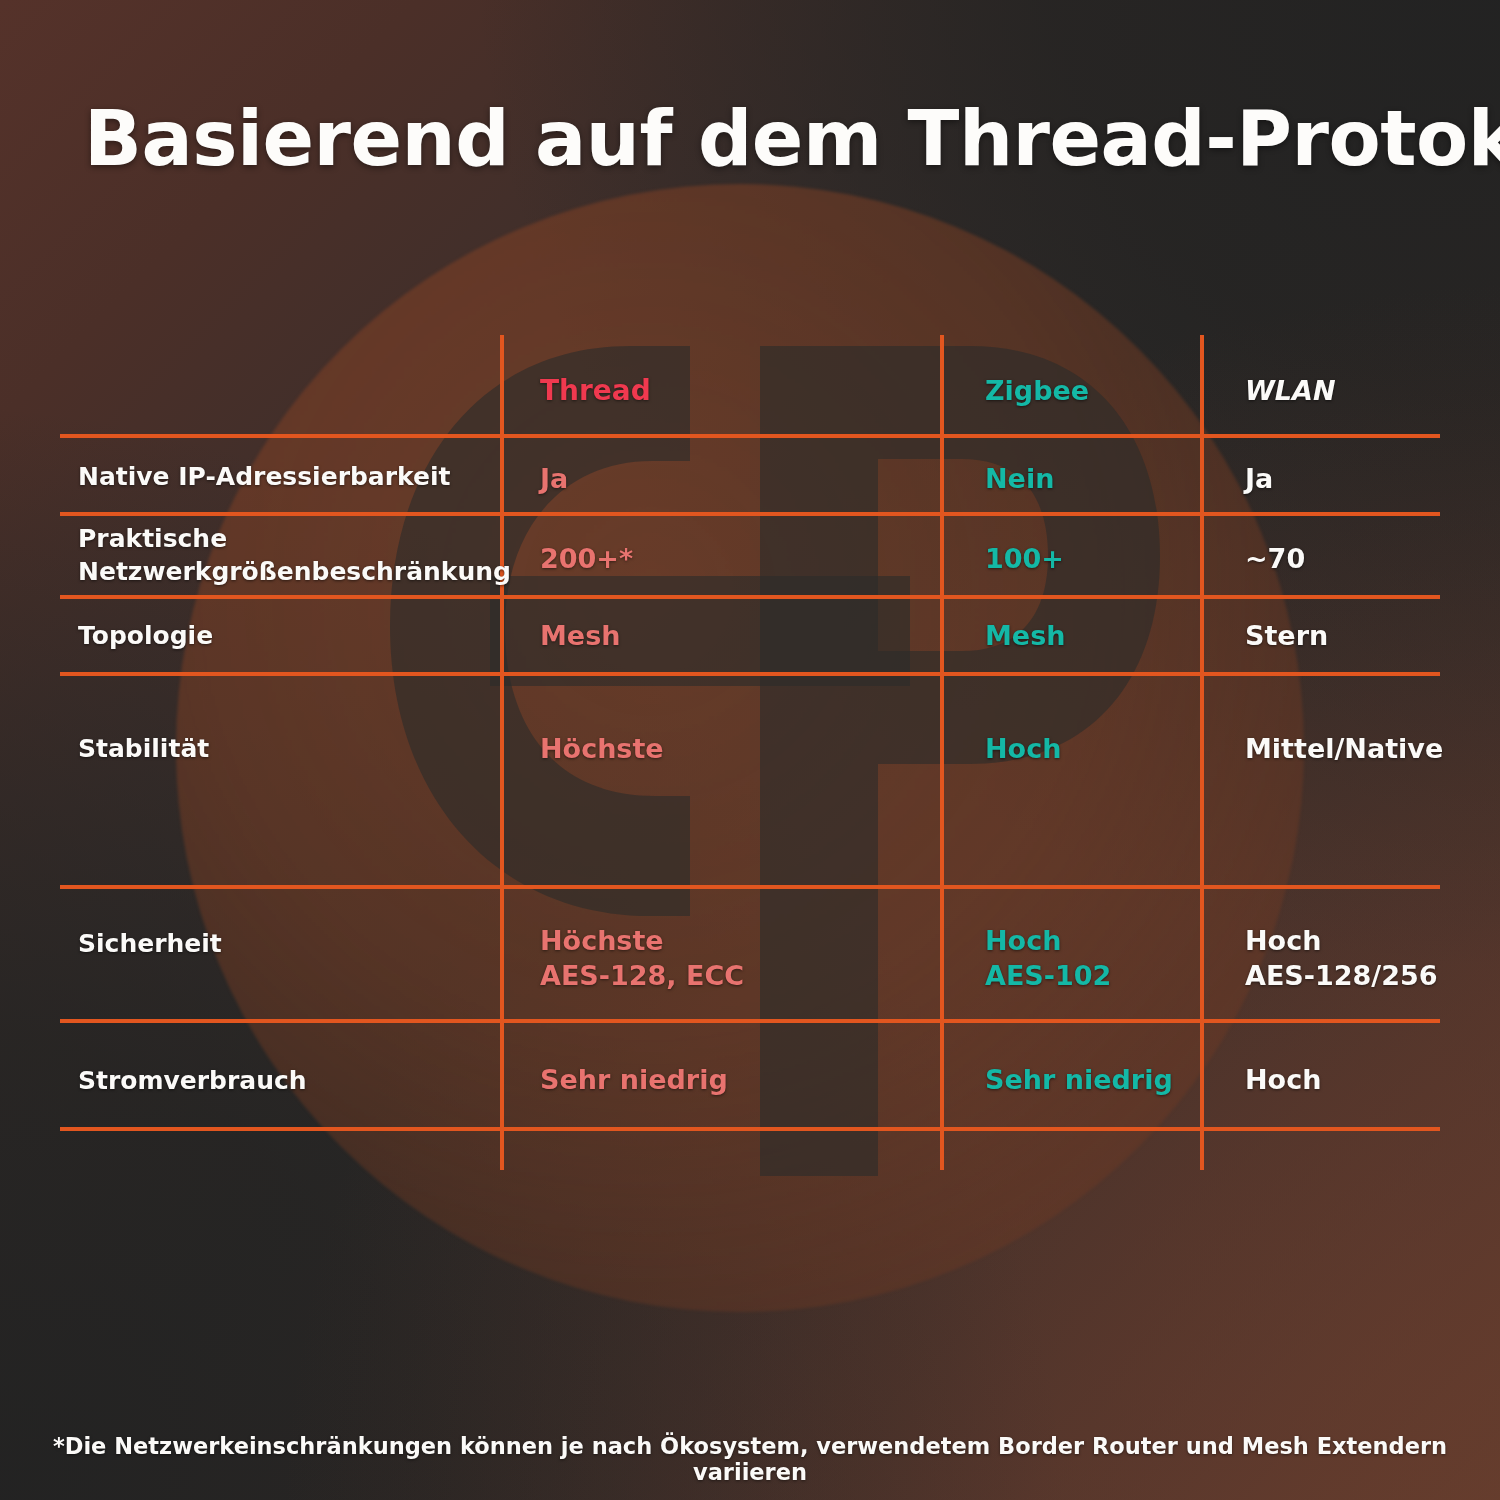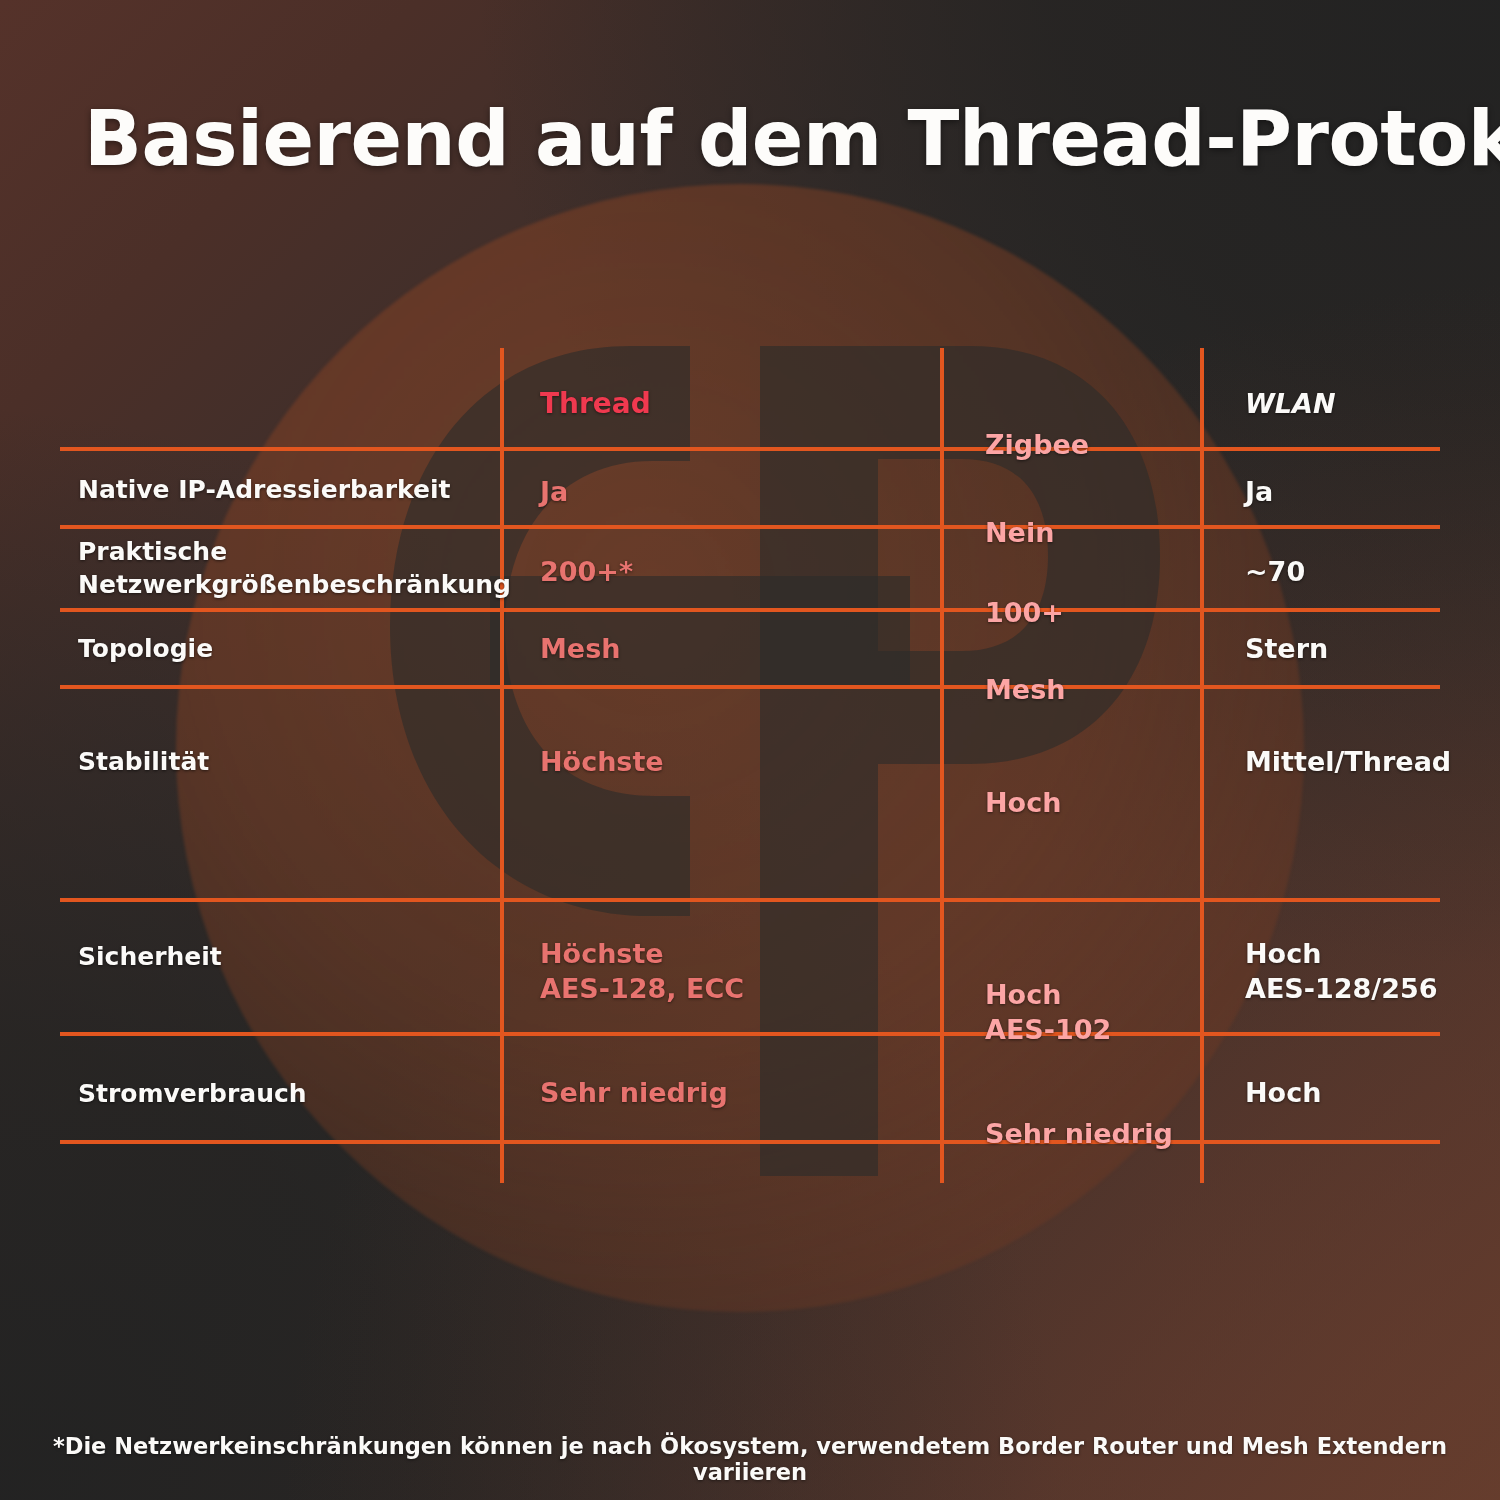--- a/index.html
+++ b/index.html
@@ -80,21 +80,21 @@
     color: #fdfcfa;
     letter-spacing: -0.5px;
     text-shadow: 0 2px 6px rgba(0,0,0,0.45);
     white-space: nowrap;
   }
 
   
   .table {
     position: absolute;
     left: 60px;
-    top: 348px;
+    top: 335px;
     width: 1380px;
     height: 835px;
   }
 
   .hline {
     position: absolute;
     left: 0;
     width: 1380px;
     height: 4px;
     background: #e2561f;
@@ -128,23 +128,22 @@
     text-shadow: 0 1px 3px rgba(0,0,0,0.5);
   }
   .c-thread.head {
     color: #f0394f;
     font-size: 28px;
   }
   .c-zigbee {
     left: 925px;
     width: 240px;
     font-size: 27px;
-    color: #fca5a5;
+    color: #14b8a6;
     text-shadow: 0 1px 3px rgba(0,0,0,0.55);
-    margin-top: 41px;
   }
   .c-wlan {
     left: 1185px;
     width: 215px;
     font-size: 27px;
     color: #fbfaf8;
     text-shadow: 0 1px 3px rgba(0,0,0,0.55);
   }
 
   .footnote {
@@ -236,21 +235,21 @@
     <div class="cell label-cell" style="top:285px;">Topologie</div>
     <div class="cell c-thread" style="top:283px;">Mesh</div>
     <div class="cell c-zigbee" style="top:283px;">Mesh</div>
     <div class="cell c-wlan" style="top:283px;">Stern</div>
 
     <div class="cell label-cell" style="top:398px;">Stabilität</div>
     <div class="cell c-thread" style="top:396px;">
       <span class="sub">Höchste</span>
     </div>
     <div class="cell c-zigbee" style="top:396px;">Hoch</div>
-    <div class="cell c-wlan" style="top:396px;">Mittel/Thread</div>
+    <div class="cell c-wlan" style="top:396px;">Mittel/Native</div>
 
     <div class="cell label-cell" style="top:593px;">Sicherheit</div>
     <div class="cell c-thread" style="top:588px;">
       <span class="sub">Höchste</span>
       <span class="sub">AES-128, ECC</span>
     </div>
     <div class="cell c-zigbee" style="top:588px;">
       <span class="sub">Hoch</span>
       <span class="sub">AES-102</span>
     </div>

